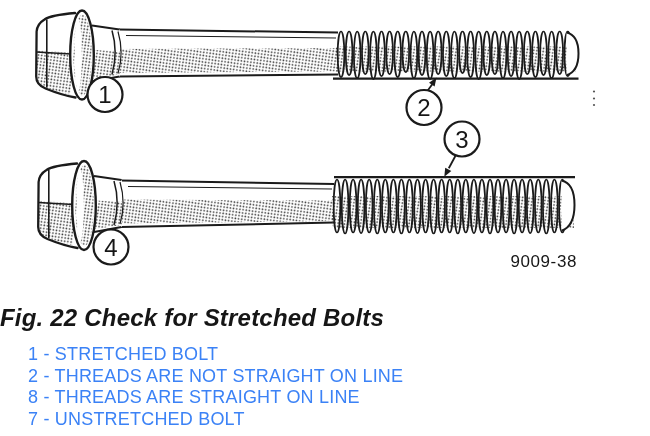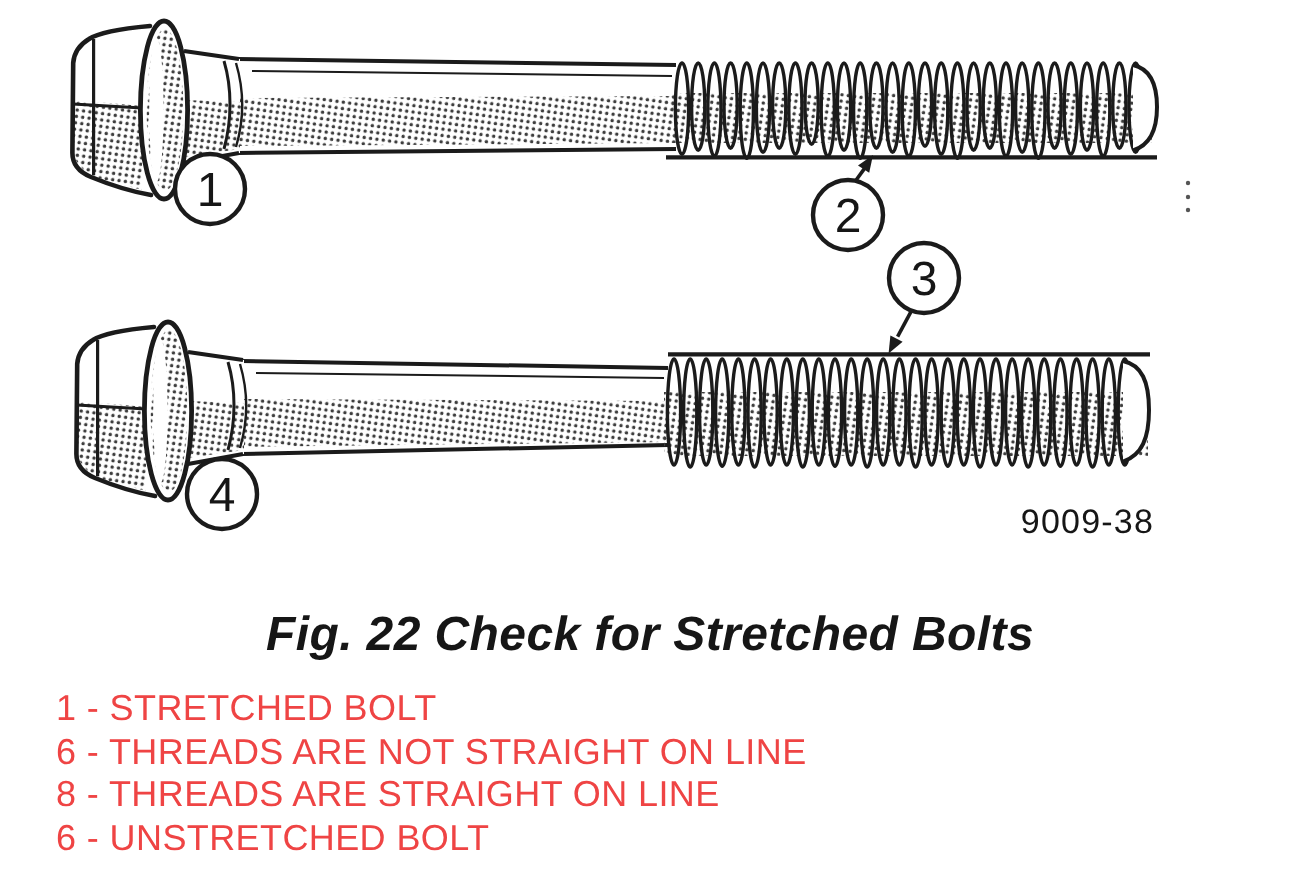--- a/index.html
+++ b/index.html
@@ -2,27 +2,27 @@
 <html><head>
 <meta charset="utf-8">
 <style>
   html,body{margin:0;padding:0;background:#fff;}
   .page{
     position:relative;width:650px;height:436px;background:#fff;overflow:hidden;
     font-family:"Liberation Sans",sans-serif;color:#1b1b1b;
   }
   .fig-svg{position:absolute;top:0;left:0;}
   .caption{
-    position:absolute;top:302px;left:0;width:650px;text-align:center;
+    position:absolute;top:302px;left:0;width:650px;
     font-size:24px;line-height:32px;font-weight:bold;font-style:italic;
     letter-spacing:0.2px;color:#161616;white-space:nowrap;
   }
   .legend{
     position:absolute;top:344px;left:28px;
-    font-size:18px;line-height:21.6px;letter-spacing:0.2px;color:#ef4444;
+    font-size:18px;line-height:21.6px;letter-spacing:0.2px;color:#3b82f6;
     font-stretch:normal;white-space:nowrap;
   }
   svg text{font-family:"Liberation Sans",sans-serif;fill:#161616;}
   .callout-num{font-size:24px;}
   .fig-num{font-size:17px;letter-spacing:0.6px;}
 </style>
 </head>
 <body>
 
 <div class="page">
@@ -167,18 +167,18 @@
       <circle cx="594" cy="105" r="1.1" fill="#555"></circle>
     </g>
 
     <text class="fig-num" x="577" y="266.5" text-anchor="end">9009-38</text>
   </svg>
 
   <div class="caption">Fig. 22 Check for Stretched Bolts</div>
 
   <div class="legend">
     <div>1 - STRETCHED BOLT</div>
-    <div>6 - THREADS ARE NOT STRAIGHT ON LINE</div>
+    <div>2 - THREADS ARE NOT STRAIGHT ON LINE</div>
     <div>8 - THREADS ARE STRAIGHT ON LINE</div>
-    <div>6 - UNSTRETCHED BOLT</div>
+    <div>7 - UNSTRETCHED BOLT</div>
   </div>
 
 </div>
 
 </body></html>

